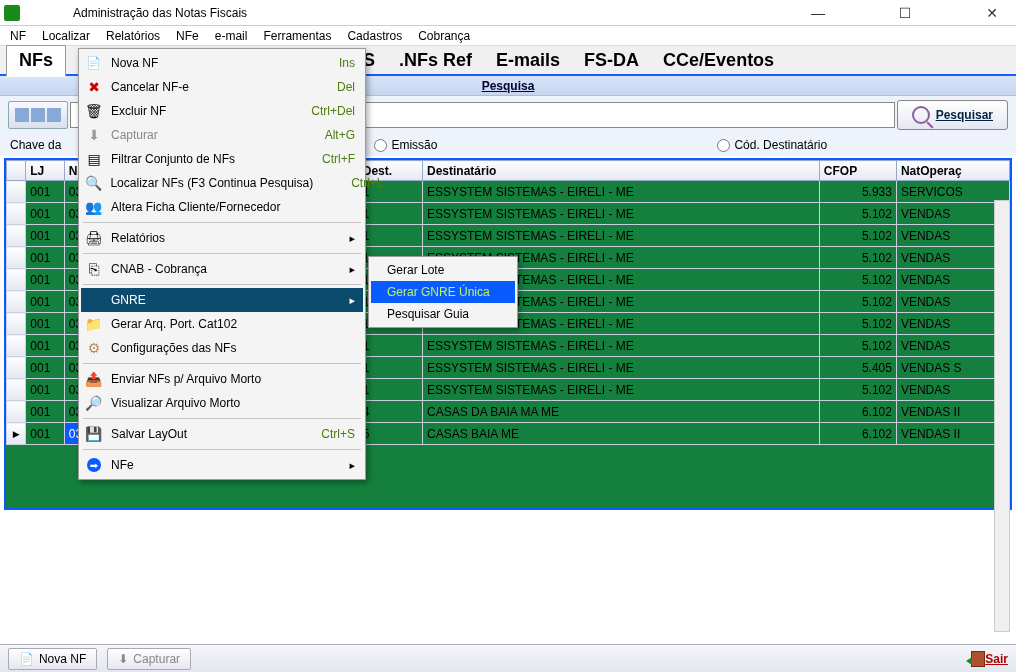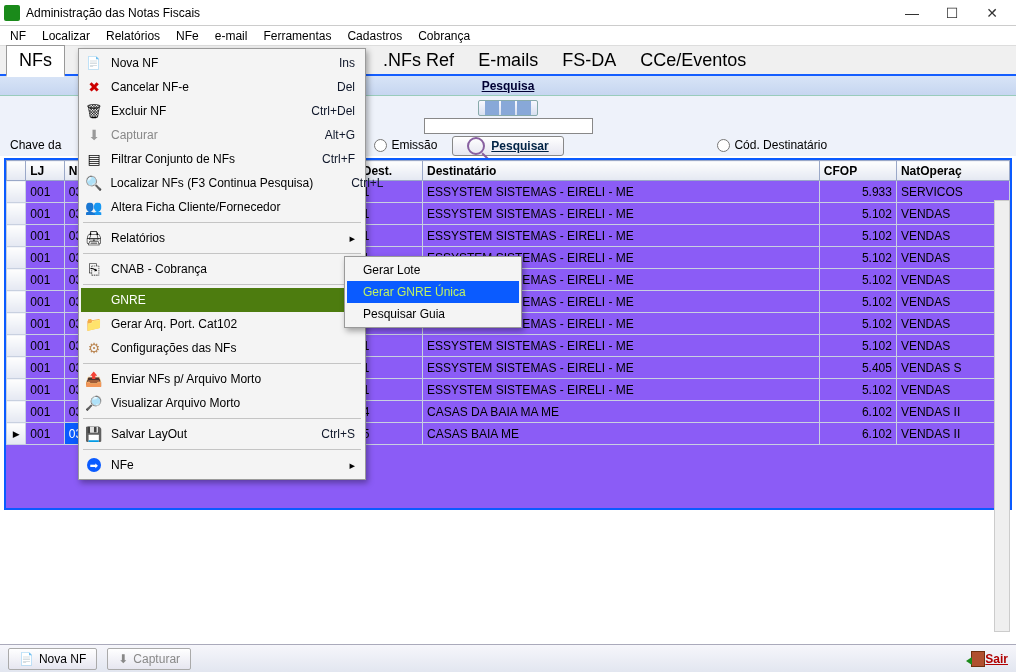--- a/index.html
+++ b/index.html
@@ -1,43 +1,43 @@
 <!DOCTYPE html>
 <html><head>
 <meta charset="utf-8">
 <style>
 * { box-sizing: border-box; margin: 0; padding: 0; font-family: Tahoma, Arial, sans-serif; font-size: 12px; }
 body { background: #fff; width: 1016px; height: 672px; overflow: hidden; position: relative; }
 
-.titlebar { height: 26px; background: #fff; border-bottom: 1px solid #ccc; display: flex; align-items: center; padding: 0 4px; }
+.titlebar { height: 26px; background: #fff; border-bottom: 1px solid #ccc; display: flex; align-items: center; padding: 0 4px; gap: 47px; }
 .titlebar .icon-app { width: 16px; height: 16px; background: #1a8a1a; border-radius: 2px; margin-right: 6px; }
 .titlebar .title { flex: 1; font-size: 12px; }
 .titlebar .winbtn { width: 40px; height: 24px; display: flex; align-items: center; justify-content: center; font-family: Arial; font-size: 14px; color: #333; }
 
 .menubar { height: 20px; background: #fff; padding: 0 4px; display: flex; align-items: center; gap: 4px; border-bottom: 1px solid #ddd; }
 .menubar span { padding: 2px 6px; cursor: default; }
 
 .tabs { height: 30px; background: #f0f0f0; display: flex; align-items: center; padding-left: 6px; gap: 0; border-bottom: 2px solid #145eff; }
-.tabs .tab { padding: 4px 12px; font-weight: normal; font-size: 18px; cursor: default; }
+.tabs .tab { padding: 4px 12px; font-weight: bold; font-size: 18px; cursor: default; }
 .tabs .tab.active { background: #fff; border: 1px solid #999; border-bottom: 2px solid #fff; position: relative; top: 1px; }
 
 .search-hdr { height: 20px; background: linear-gradient(#d8e4f7, #c6d6f0); text-align: center; font-weight: bold; text-decoration: underline; color: #003; line-height: 20px; border-bottom: 1px solid #9cb; }
 
-.search-row { height: 38px; background: #eef2fa; display: flex; align-items: center; padding: 4px 8px; gap: 2px; flex-direction: column; }
+.search-row { height: 38px; background: #eef2fa; display: flex; align-items: center; padding: 4px 8px; gap: 2px; }
 .mini-toolbar { width: 60px; height: 28px; background: linear-gradient(#f8f8ff, #d8e0f0); border: 1px solid #8aa; border-radius: 2px; display: flex; align-items: center; justify-content: center; gap: 2px; }
 .mini-toolbar .mb { width: 14px; height: 14px; background: #88a8d8; }
 .search-row input { flex: 1; height: 26px; border: 1px solid #888; padding: 0 6px; }
 .btn-search { height: 30px; padding: 0 14px; background: linear-gradient(#fff, #e6e6f0); border: 1px solid #888; border-radius: 3px; font-weight: bold; text-decoration: underline; color: #024; display: flex; align-items: center; gap: 6px; }
 .btn-search .glass { width: 18px; height: 18px; border: 2px solid #8860a0; border-radius: 50%; position: relative; }
 .btn-search .glass::after { content: ""; position: absolute; width: 8px; height: 2px; background: #8860a0; bottom: -4px; right: -6px; transform: rotate(45deg); }
 
 .filter-row { height: 22px; background: #eef2fa; display: flex; align-items: center; padding: 0 10px; gap: 40px; }
 .filter-row label { display: flex; align-items: center; gap: 4px; }
 
-.grid-wrap { border: 2px solid #0a5bff; margin: 2px 4px 0 4px; height: 352px; overflow: hidden; background: #8b5cf6; position: relative; }
+.grid-wrap { border: 2px solid #0a5bff; margin: 2px 4px 0 4px; height: 352px; overflow: hidden; background: #15803d; position: relative; }
 .grid { width: 100%; border-collapse: collapse; table-layout: fixed; }
 .grid th { background: linear-gradient(#fefefe, #e4e8f2); border: 1px solid #9aa8c8; padding: 2px 4px; font-weight: bold; text-align: left; height: 20px; white-space: nowrap; overflow: hidden; }
 .grid td { border: 1px solid #c8d0e0; padding: 2px 4px; height: 22px; white-space: nowrap; overflow: hidden; }
 .grid td.num { text-align: right; }
 .grid tr.sel td:nth-child(3) { background: #0a5bff; color: #fff; }
 .row-marker { width: 14px; background: linear-gradient(#fefefe, #e4e8f2); border: 1px solid #9aa8c8; }
 .row-marker.caret::before { content: "▶"; font-size: 9px; color: #000; display: block; text-align: center; }
 
 
 .col-marker { width: 14px; }
@@ -57,23 +57,23 @@
 .statusbar .spacer { flex: 1; }
 .statusbar .exit { color: #b00000; font-weight: bold; text-decoration: underline; display: flex; align-items: center; }
 .door { width: 14px; height: 16px; background: #b05030; border: 1px solid #703010; position: relative; }
 .door::after { content: ""; position: absolute; left: -6px; top: 5px; width: 0; height: 0; border-top: 4px solid transparent; border-bottom: 4px solid transparent; border-right: 6px solid #1a8a1a; }
 
 
 .ctxmenu { position: absolute; background: #f4f4f4; border: 1px solid #9a9a9a; box-shadow: 2px 3px 6px rgba(0,0,0,.35); padding: 2px; z-index: 50; }
 .ctxmenu .row { display: flex; align-items: center; height: 24px; padding: 0 8px 0 4px; gap: 8px; cursor: default; white-space: nowrap; }
 .ctxmenu .row .ic { width: 18px; height: 18px; display: flex; align-items: center; justify-content: center; font-size: 14px; }
 .ctxmenu .row .lbl { flex: 1; }
-.ctxmenu .row .sc { color: #0f172a; padding-left: 30px; }
+.ctxmenu .row .sc { color: #4d7c0f; padding-left: 30px; }
 .ctxmenu .row .arrow::after { content: "▸"; font-size: 11px; margin-left: 16px; }
-.ctxmenu .row.hi { background: #4d7c0f; color: #fff; }
+.ctxmenu .row.hi { background: #0c4a6e; color: #fff; }
 .ctxmenu .row.dis { color: #888; }
 .ctxmenu .sep { height: 1px; background: #c4c4c4; margin: 3px 2px; }
 
 .submenu { position: absolute; background: #f4f4f4; border: 1px solid #9a9a9a; box-shadow: 2px 3px 6px rgba(0,0,0,.35); padding: 2px; z-index: 60; }
 .submenu .srow { height: 22px; display: flex; align-items: center; padding: 0 16px; white-space: nowrap; }
 .submenu .srow.hi { background: #0a5bff; color: #bef264; }
 
 .ic-new::before { content: "📄"; font-size: 12px; }
 .ic-x::before { content: "✖"; color: #c00; }
 .ic-del::before { content: "🗑"; }
@@ -421,17 +421,17 @@
       <span class="sc">Ctrl+S</span>
     </div>
     <div class="sep"></div>
     <div class="row">
       <span class="ic ic-nfe"></span>
       <span class="lbl">NFe</span>
       <span class="arrow"></span>
     </div>
   </div>
 
-<div class="submenu" id="submenu" style="left:344px; top:256px; width:178px;">
+<div class="submenu" id="submenu" style="left:368px; top:256px; width:150px;">
     <div class="srow">Gerar Lote</div>
     <div class="srow hi">Gerar GNRE Única</div>
     <div class="srow">Pesquisar Guia</div>
   </div>
 
 </body></html>

